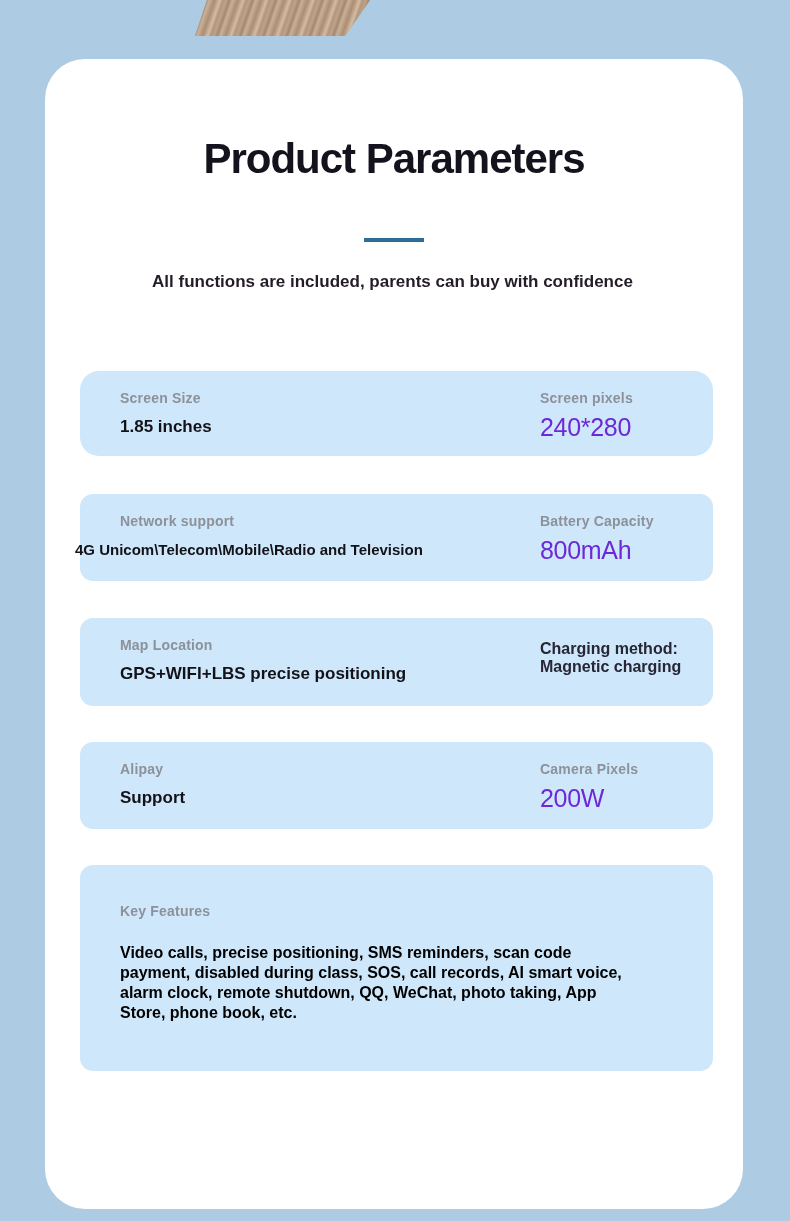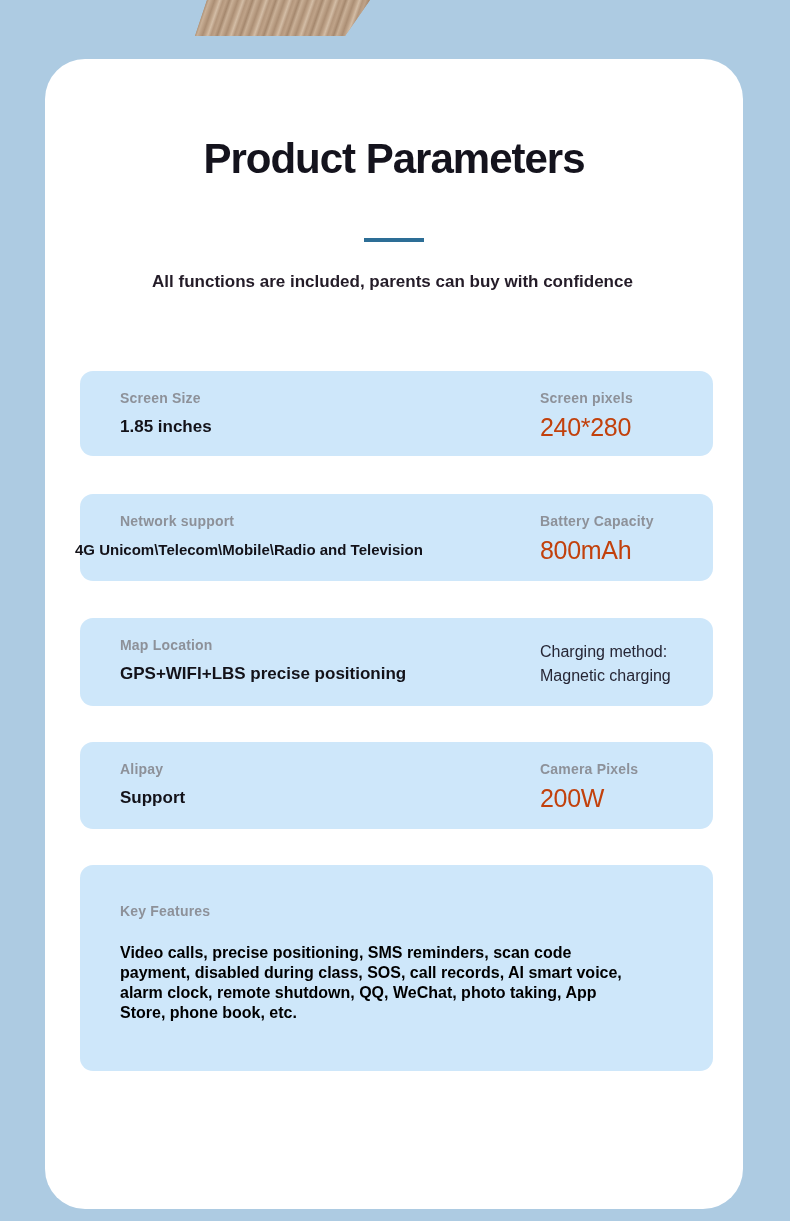--- a/index.html
+++ b/index.html
@@ -68,21 +68,21 @@
     color: #241c28;
     white-space: nowrap;
   }
   .spec-box {
     position: absolute;
     left: 35px;
     width: 633px;
     background: #cee7fa;
     border-radius: 13px;
   }
-  .box-1 { top: 312px; height: 85px; }
+  .box-1 { top: 312px; height: 85px; border-radius: 19px; }
   .box-2 { top: 435px; height: 87px; }
   .box-3 { top: 559px; height: 88px; }
   .box-4 { top: 683px; height: 87px; }
   .box-5 { top: 806px; height: 206px; }
 
   .spec-label {
     position: absolute;
     top: 19px; left: 40px;
     font-size: 14px;
     font-weight: 700;
@@ -104,29 +104,29 @@
     left: -5px;
     top: 47px;
     font-size: 15px;
   }
   .spec-value-big {
     position: absolute;
     top: 42px; left: 460px;
     font-size: 25px;
     font-weight: 400;
     letter-spacing: -0.3px;
-    color: #c2410c;
+    color: #6d28d9;
     white-space: nowrap;
   }
   .spec-value-mid {
     position: absolute;
     top: 22px; left: 460px;
     font-size: 16px;
-    font-weight: 400;
-    line-height: 24px;
+    font-weight: 700;
+    line-height: 18px;
     color: #262635;
     white-space: pre-line;
   }
   .features-label {
     position: absolute;
     top: 38px; left: 40px;
     font-size: 14px;
     font-weight: 700;
     color: #8d9199;
     letter-spacing: 0.2px;

